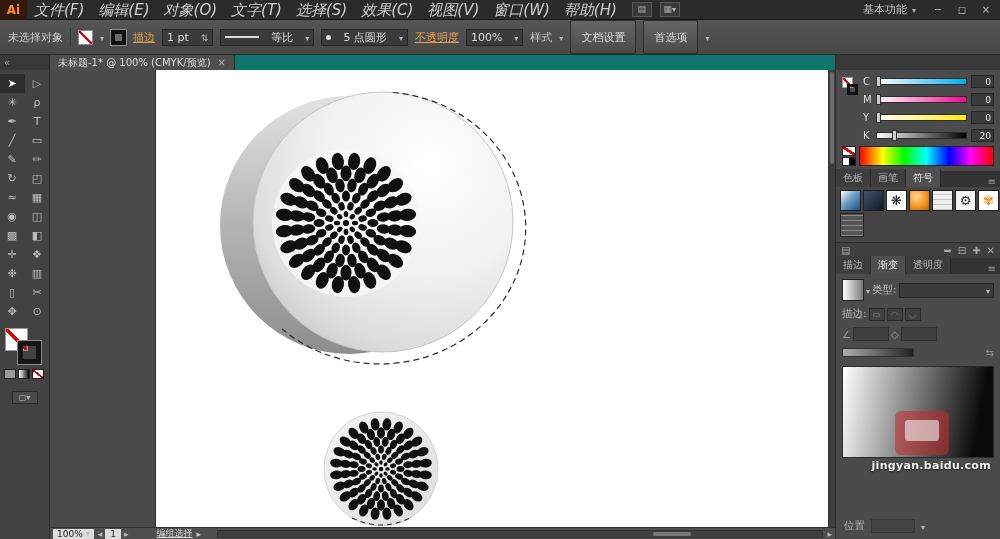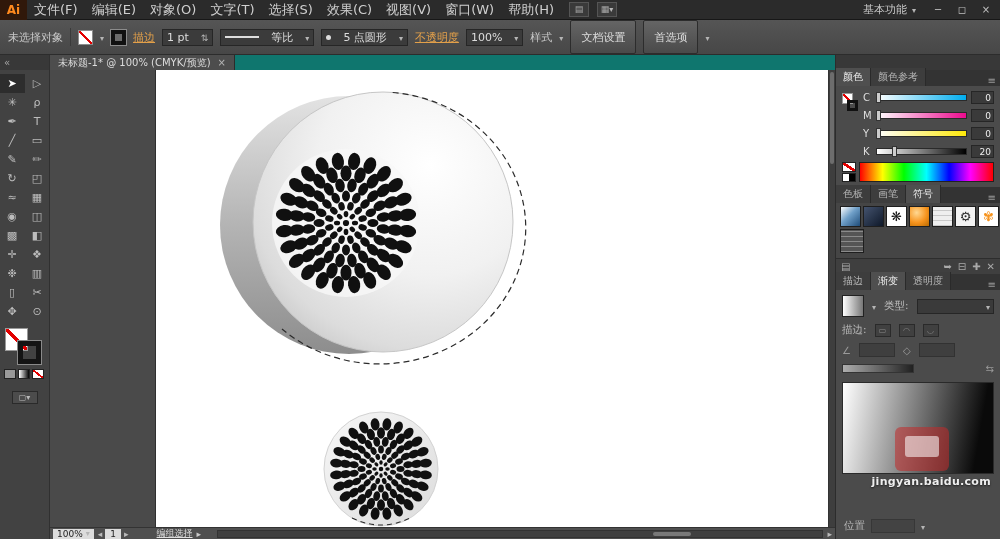--- a/index.html
+++ b/index.html
@@ -3,21 +3,21 @@
 <meta charset="utf-8">
 <style>
   *{box-sizing:border-box;margin:0;padding:0;}
   html,body{width:1000px;height:539px;background:#222;}
   body{font-family:"DejaVu Sans","Liberation Sans",sans-serif;}
   #app{position:relative;width:1000px;height:539px;background:#4a4a4a;overflow:hidden;font-size:11px;color:#c9c9c9;}
 
   
   #menubar{height:20px;background:#2b2b2b;display:flex;align-items:center;border-bottom:1px solid #171717;}
   .ai-logo{width:27px;height:20px;background:#30180a;color:#ff8a1e;font-weight:bold;font-size:12px;display:flex;align-items:center;justify-content:center;}
-  .menu-item{padding:0 7px;line-height:20px;color:#cfcfcf;font-size:13px;cursor:default;white-space:nowrap;}
+  .menu-item{padding:0 7px;line-height:20px;color:#cfcfcf;font-size:15px;cursor:default;white-space:nowrap;font-style:italic;}
   .mb-icon{width:20px;height:15px;border:1px solid #555;background:#3a3a3a;color:#a8a8a8;font-size:9px;line-height:13px;text-align:center;margin-left:8px;}
   .mb-right{margin-left:auto;display:flex;align-items:center;gap:10px;padding-right:2px;}
   .workspace{display:flex;gap:5px;align-items:center;color:#c5c5c5;}
   .winbtns{display:flex;}
   .winbtn{width:24px;text-align:center;color:#c0c0c0;font-size:10px;line-height:20px;}
 
   
   #controlbar{height:27px;background:linear-gradient(#555,#474747);display:flex;align-items:center;gap:7px;padding:17px 8px;border-bottom:1px solid #2c2c2c;}
   .cb-sep{width:1px;height:18px;background:#3a3a3a;}
   .swatch-none{width:15px;height:15px;background:#fff;border:1px solid #8c8c8c;position:relative;flex:none;}
@@ -97,21 +97,21 @@
   .spec-bw{flex:1;background:linear-gradient(to right,#fff 50%,#000 50%);border:1px solid #222;}
   .spectrum{flex:1;border:1px solid #222;background:linear-gradient(to right,#f00,#ff0 17%,#0f0 33%,#0ff 50%,#00f 67%,#f0f 83%,#f00);}
   #symbols-panel{background:#454545;padding:3px 4px;flex:none;}
   .symrow{display:flex;gap:2px;}
   .symrow2{margin-top:2px;height:26px;}
   .sym{width:21px;height:21px;border:1px solid #1e1e1e;background:#fff;display:flex;align-items:center;justify-content:center;font-size:13px;flex:none;}
   .sym.big{width:24px;height:24px;}
   #symbols-footer{display:flex;align-items:center;gap:6px;padding:0 5px;background:#3f3f3f;border-top:1px solid #2d2d2d;height:16px;font-size:10px;color:#aaa;flex:none;}
   .sf-right{margin-left:auto;display:flex;gap:6px;}
   #gradient-panel{padding:5px 6px 0;flex:none;}
-  .grow{display:flex;align-items:center;gap:8px;margin-bottom:6px;}
+  .grow{display:flex;align-items:center;gap:2px;margin-bottom:6px;}
   .gthumb{width:22px;height:22px;border:1px solid #222;background:linear-gradient(to right,#fff,#777);flex:none;}
   .glabel{color:#bbb;white-space:nowrap;}
   .gselect{flex:1;height:15px;background:#3a3a3a;border:1px solid #262626;display:flex;align-items:center;justify-content:flex-end;padding:0 3px;}
   .gbtn{width:16px;height:13px;background:#404040;border:1px solid #2a2a2a;color:#8a8a8a;font-size:8px;text-align:center;line-height:12px;}
   .gfield{width:36px;height:14px;background:#3a3a3a;border:1px solid #262626;opacity:.65;display:flex;align-items:center;padding:0 2px;color:#888;}
   .gicon{color:#9a9a9a;font-size:10px;}
   .gminibar{width:72px;height:9px;background:linear-gradient(to right,#fff,#000);border:1px solid #222;opacity:.55;}
   .grev{color:#999;font-size:10px;margin-left:auto;}
   #big-gradient{margin:2px 6px 0;height:92px;border:1px solid #2a2a2a;background:linear-gradient(100deg,#ffffff 0%,#0a0a0a 88%);position:relative;flex:none;}
   .wm-logo{position:absolute;right:44px;bottom:2px;width:54px;height:44px;background:rgba(195,42,42,.55);border-radius:6px;}
@@ -503,25 +503,20 @@
         <span class="hscroll">
             <span class="hthumb"></span>
           </span>
         <span class="sb-end">▸</span>
       </div>
     </div>
 
     <div id="right-dock">
       <div class="dock-strip"></div>
 
-      <div class="ptabs">
-        <span class="ptab active">颜色</span>
-        <span class="ptab">颜色参考</span>
-        <span class="pmenu i-menu"></span>
-      </div>
       <div id="color-panel">
         <div class="fsmini">
           <span class="fsm-fill"></span>
           <span class="fsm-stroke"></span>
         </div>
         <div class="sliders" id="cmyk-sliders">
             <div class="crow">
               <span class="clabel">C</span>
               <div class="ctrack" style="background: linear-gradient(to right, rgb(255, 255, 255), rgb(0, 173, 238));">
                 <span class="chandle" style="left: calc(2% - 3px);"></span>

